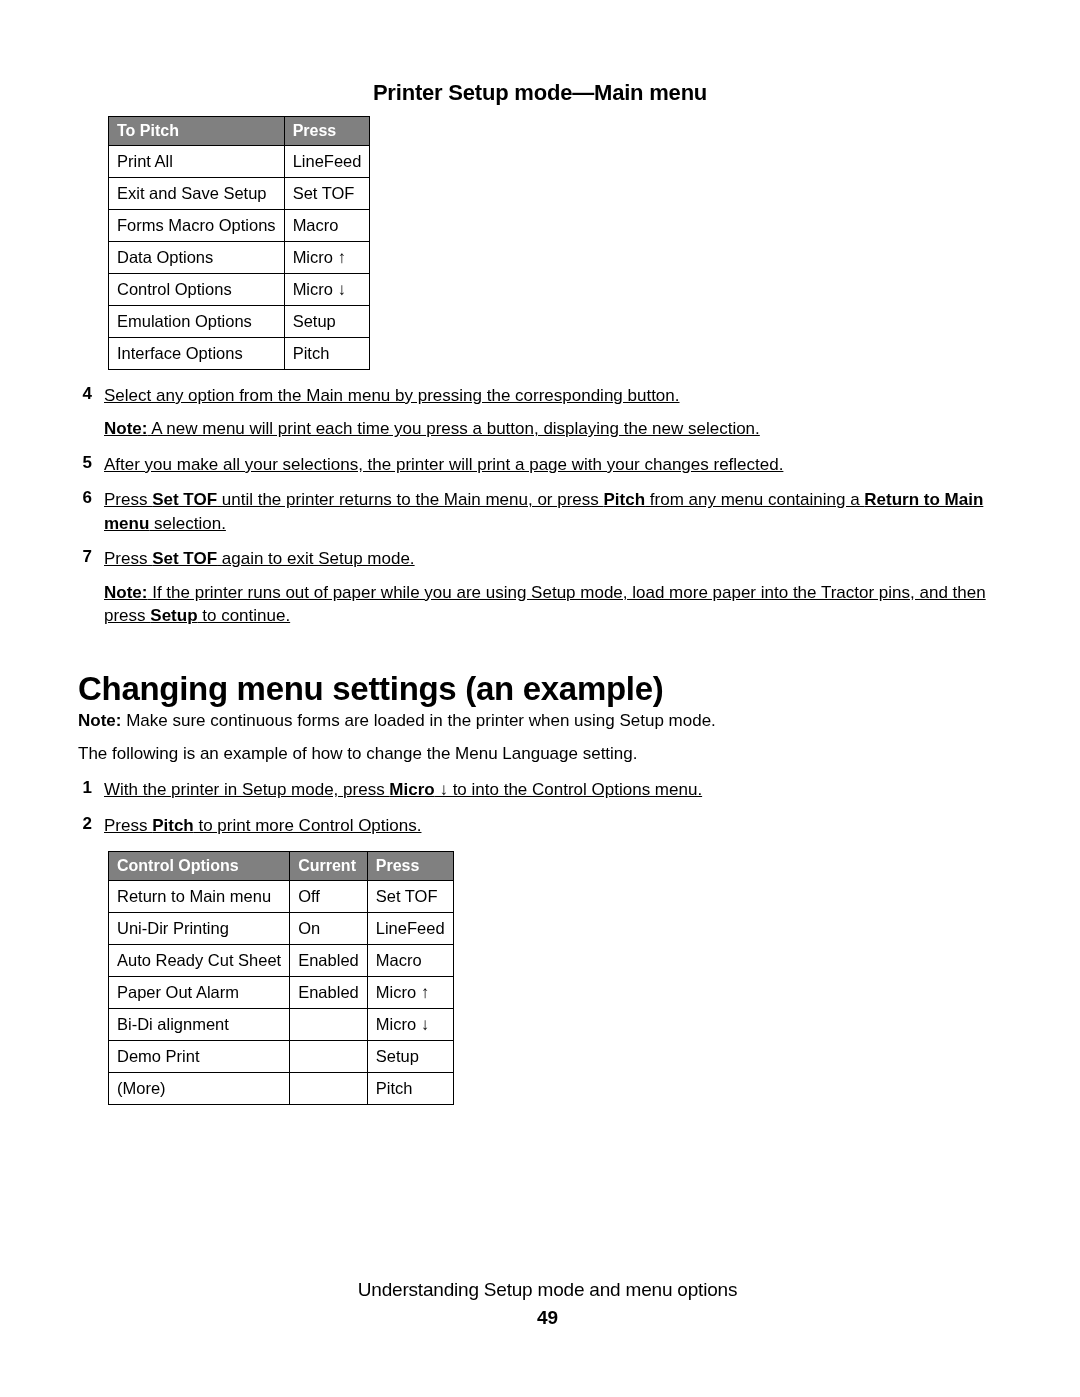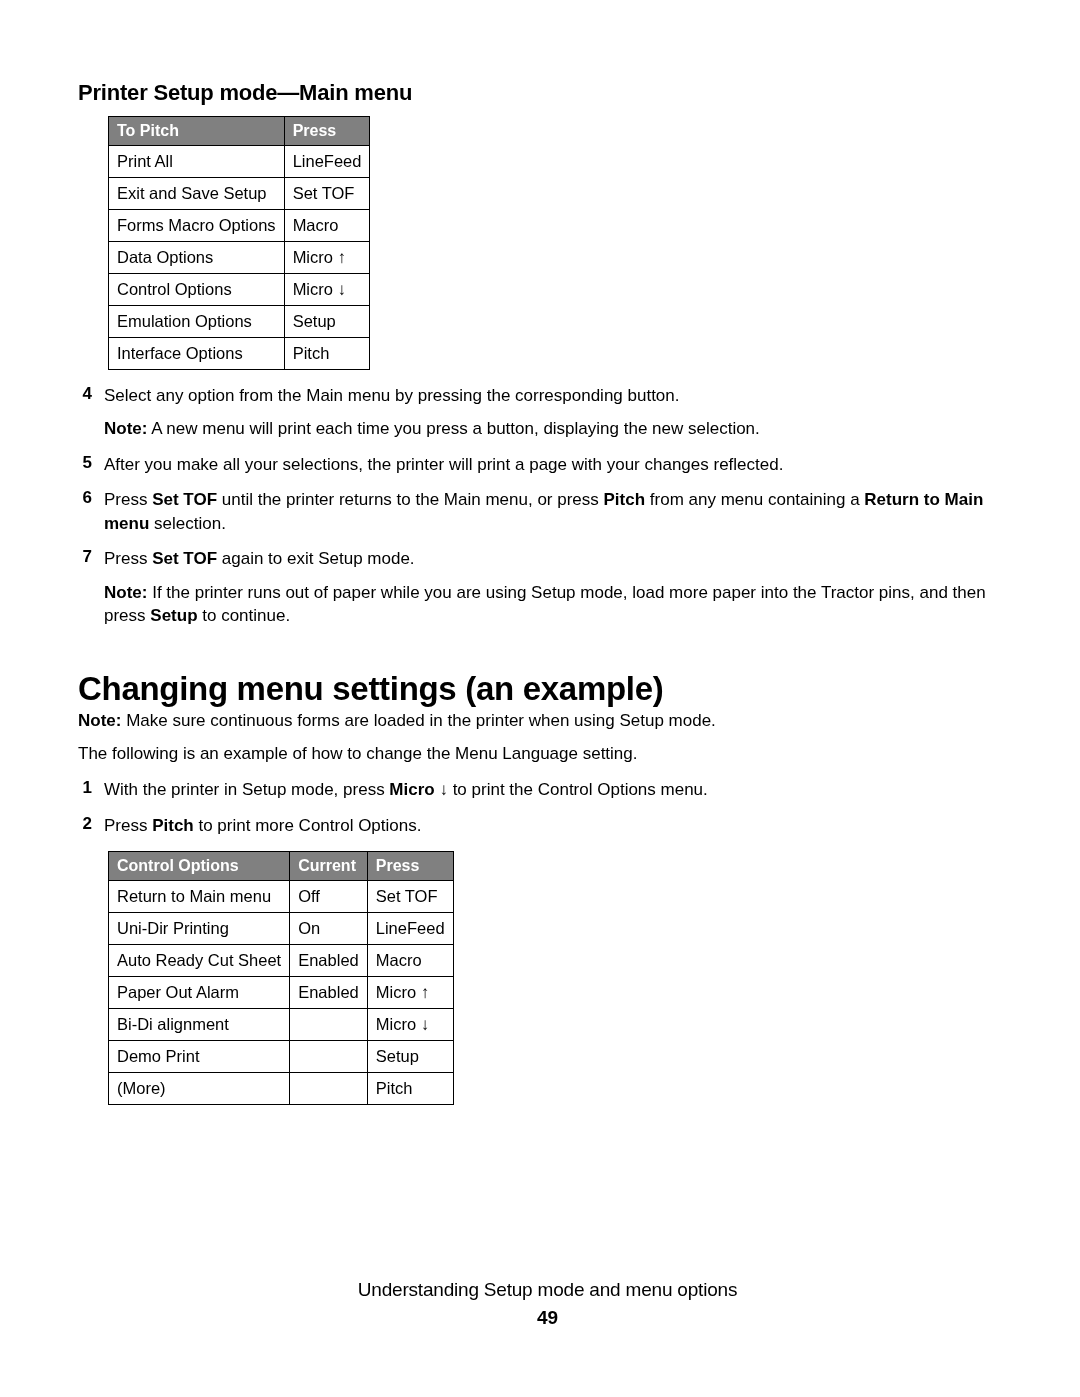--- a/index.html
+++ b/index.html
@@ -11,20 +11,21 @@
     width: 1080px;
     height: 1397px;
     padding: 80px 78px 40px 78px;
     position: relative;
   }
   h3.section-title {
     font-size: 22px;
     font-weight: 700;
     letter-spacing: -0.2px;
     margin-bottom: 10px;
+    text-align: center;
   }
   h2.big-heading {
     font-size: 33px;
     font-weight: 800;
     letter-spacing: -0.3px;
     margin-top: 42px;
     margin-bottom: 1px;
   }
   table.data {
     border-collapse: collapse;
@@ -55,21 +56,21 @@
     align-items: flex-start;
     gap: 12px;
     margin-top: 12px;
   }
   .list-num {
     font-weight: 700;
     font-size: 17px;
     min-width: 14px;
     text-align: right;
   }
-  .list-body { flex: 1; line-height: 1.38; }
+  .list-body { flex: 1; line-height: 1.38; text-decoration: underline; }
   .sub-para { margin-top: 10px; line-height: 1.38; }
   .bold { font-weight: 700; }
   .para { line-height: 1.4; margin-top: 10px; }
   .arrow {
     display: inline-block;
     font-size: 17px;
     font-weight: 700;
     line-height: 1;
   }
   .footer {
@@ -169,21 +170,21 @@
   <span class="bold">Note:</span><span> Make sure continuous forms are loaded in the printer when using Setup mode.</span>
 </div>
 
 <div class="para">The following is an example of how to change the Menu Language setting.</div>
 
 <div class="list-block">
 
   <div class="list-item">
     <div class="list-num">1</div>
     <div class="list-body">
-      <span>With the printer in Setup mode, press </span><span class="bold">Micro</span><span> ↓ to print the Control Options menu.</span>
+      <span>With the printer in Setup mode, press </span><span class="bold">Micro</span><span> ↓ to into the Control Options menu.</span>
     </div>
   </div>
 
   <div class="list-item">
     <div class="list-num">2</div>
     <div class="list-body">
       <span>Press </span><span class="bold">Pitch</span><span> to print more Control Options.</span>
     </div>
   </div>
 

